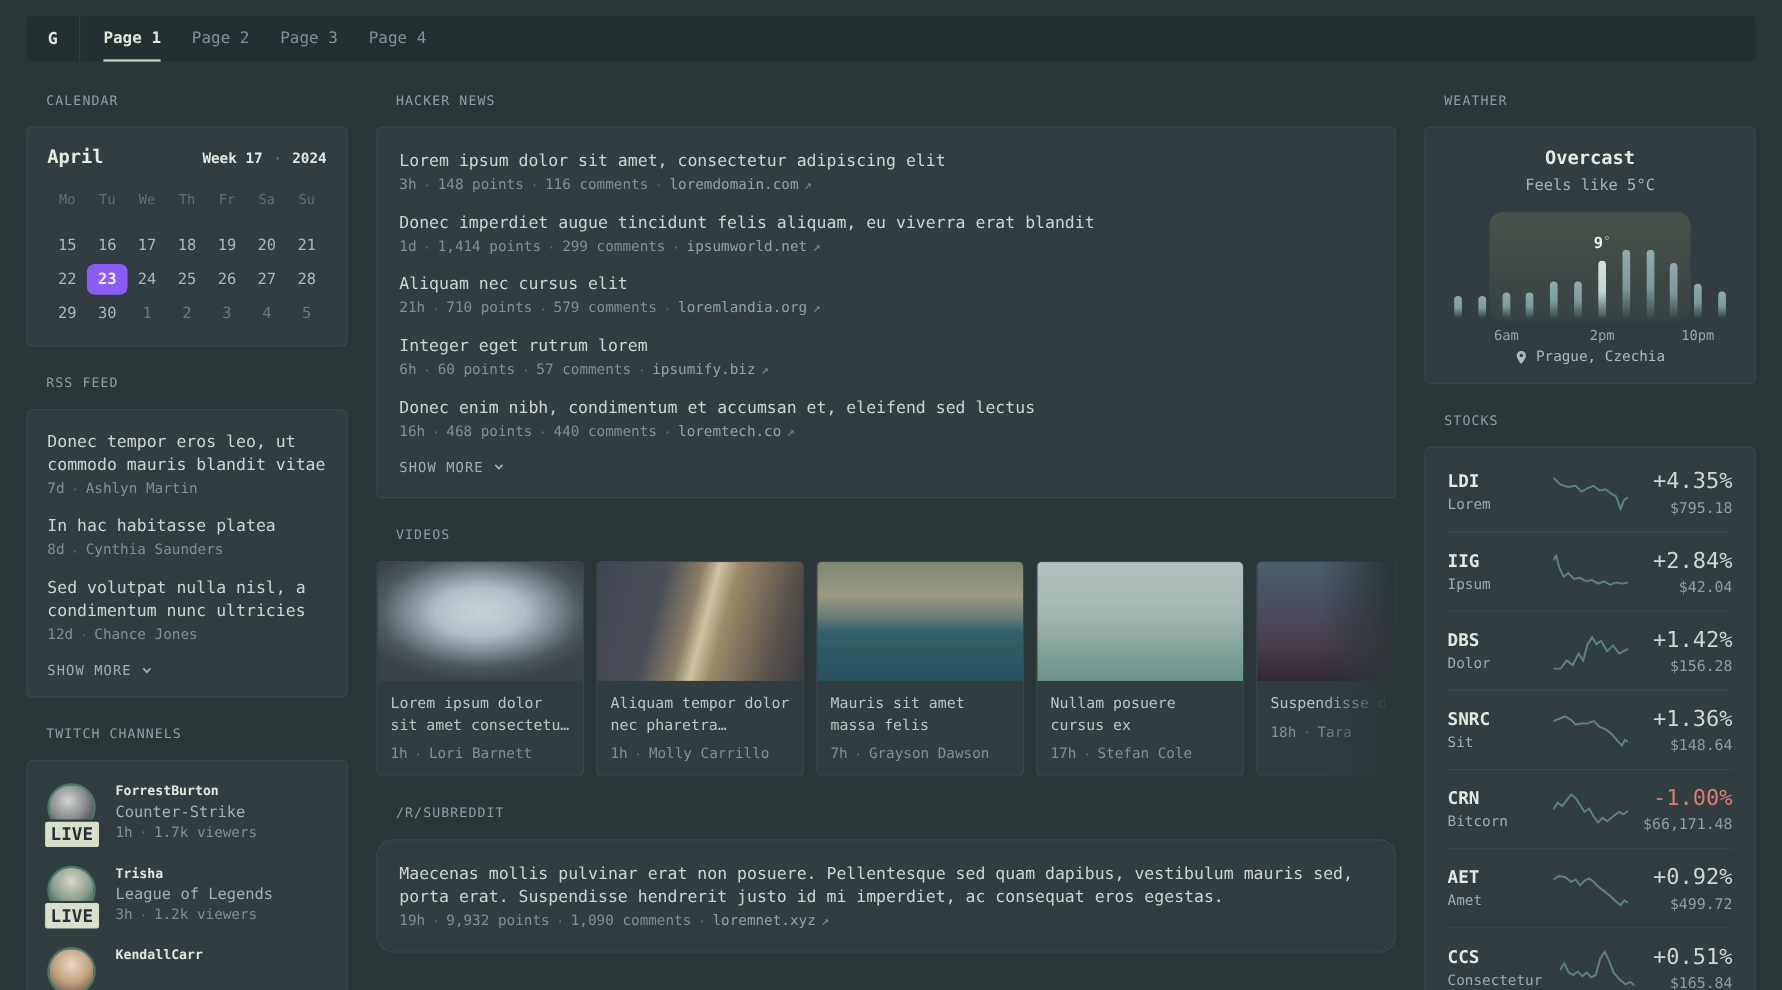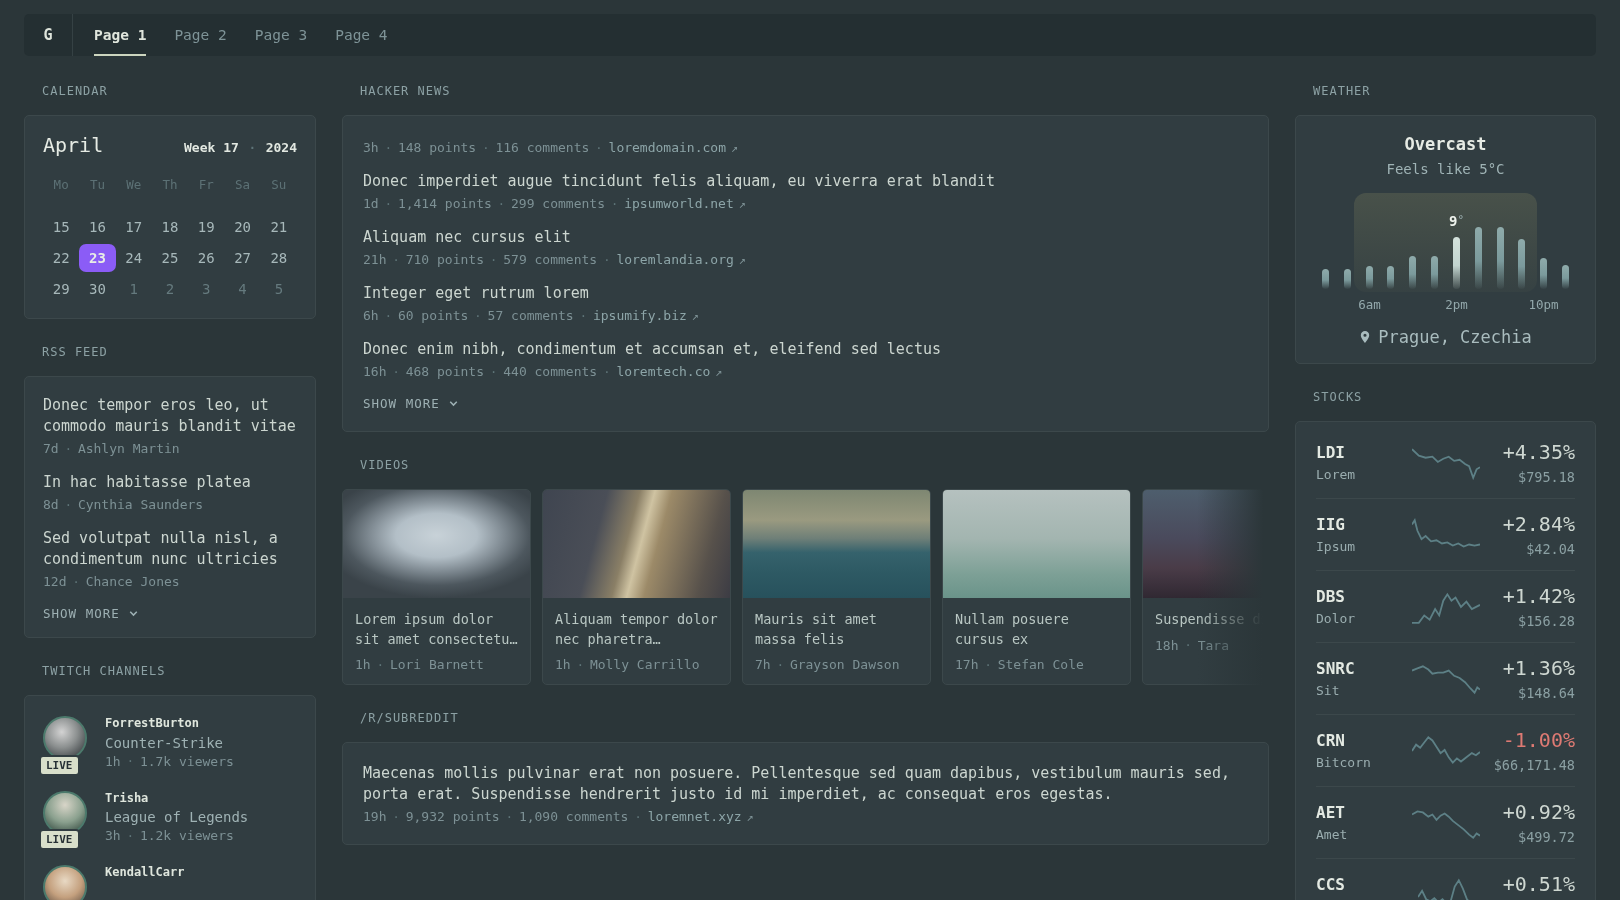--- a/index.html
+++ b/index.html
@@ -26,21 +26,21 @@
     height:2px; background:#ccd5bf; }
   
   .main { display:grid; grid-template-columns:292px 927px 301px; gap:0 26px;
     padding:28px 24px 0; align-items:start; }
   .section { margin-bottom:26px; }
   .section-title { font-size:12px; letter-spacing:1px; color:#8ca1a4; margin:0 0 17px 18px; }
   .card { background:#313d41; border:1px solid #3c484b; border-radius:5px; }
   
   .cal-card { padding:17px 18px 15px; }
   .cal-head { display:flex; justify-content:space-between; align-items:baseline; }
-  .cal-month { font-size:20px; font-weight:normal; color:#e6ebe4; }
+  .cal-month { font-size:17px; font-weight:bold; color:#e6ebe4; }
   .cal-week { font-size:13px; font-weight:bold; color:#e2e8e1; }
   .cal-week .dot { margin:0 2px; }
   .cal-grid { display:grid; grid-template-columns:repeat(7,1fr); row-gap:3px; margin-top:16px; }
   .cal-wd { text-align:center; font-size:12.5px; color:#5c7175; height:24px; line-height:24px; }
   .cal-day { text-align:center; font-size:14px; color:#a7b8ba; height:28px; line-height:28px;
     border-radius:7px; }
   .cal-day.adjacent { color:#657a7e; }
   .cal-day.selected { background:#8b5cf6; color:#e9ede6; font-weight:bold; }
   
   .list-card { padding:18px 18px 16px; }
@@ -57,21 +57,21 @@
   
   .twitch-card { padding:20px 18px; }
   .channel { display:flex; gap:16px; cursor:pointer; }
   .channel + .channel { margin-top:22px; }
   .avatar-wrap { position:relative; width:46px; flex:0 0 46px; }
   .avatar { width:44px; height:44px; border-radius:50%; border:2px solid #4c7a6c; }
   .avatar--forrest { background:radial-gradient(circle at 42% 35%, #d3d3d3 0%, #8b8f8f 45%, #3f4447 85%); }
   .avatar--trisha  { background:radial-gradient(circle at 50% 30%, #d8d5c8 0%, #8aa08e 50%, #3c5247 88%); }
   .avatar--kendall { background:radial-gradient(circle at 50% 35%, #e8d9c4 0%, #c4a07e 50%, #6d5a4a 88%); }
   .live-badge { position:absolute; bottom:-7px; left:-4px; background:#d8dfca; color:#273135;
-    font-size:11px; font-weight:bold; padding:2px 5px; border-radius:4px; border:2px solid #313d41; }
+    font-size:16px; font-weight:bold; padding:2px 5px; border-radius:4px; border:2px solid #313d41; }
   .ch-name { font-size:12px; font-weight:bold; color:#dfe6dd; line-height:1.3; }
   .ch-cat { font-size:14px; color:#9fb2b4; margin-top:3px; }
   .ch-meta { margin-top:3px; }
   
   .videos-wrap { position:relative; overflow:hidden; width:927px; }
   .videos-row { display:flex; gap:11px; }
   .video-card { flex:0 0 189px; background:#313d41; border:1px solid #3c484b; border-radius:5px;
     overflow:hidden; }
   .thumb { height:108px; cursor:pointer; }
   .thumb--towers { background:radial-gradient(ellipse 62% 58% at 50% 42%, #c8d2d8 0%, #b3bfc7 35%, #7f8a92 58%, #4d575e 80%, #3a4349 100%); }
@@ -94,21 +94,21 @@
   .wx-bars { position:absolute; left:0; right:0; bottom:0; height:66px;
     display:flex; justify-content:space-between; align-items:flex-end; }
   .wx-bar { width:7px; border-radius:4px;
     background:linear-gradient(to bottom, #8fabab 0%, #7b9a9c 55%, rgba(123,154,156,0.05) 100%); }
   .wx-bar.hi { background:linear-gradient(to bottom, #d4e2dc 0%, #c2d4cf 55%, rgba(194,212,207,0.08) 100%); }
   .wx-temp-label { position:absolute; transform:translateX(-50%); font-size:14px;
     font-weight:bold; color:#eef2ec; white-space:nowrap; }
   .wx-temp-label .deg { color:#9fb3b5; font-size:11px; font-weight:normal; vertical-align:top; }
   .wx-ticks { position:relative; height:16px; margin:8px 8px 0; font-size:12.5px; color:#93a8ab; }
   .wx-tick { position:absolute; transform:translateX(-50%); }
-  .wx-loc { margin-top:14px; font-size:17px; color:#a9bcbe; display:flex; align-items:center;
+  .wx-loc { margin-top:4px; font-size:13px; color:#a9bcbe; display:flex; align-items:center;
     justify-content:center; gap:7px; }
   
   .stocks-card { padding:5px 20px; }
   .stock-row { display:flex; align-items:center; padding:13px 0; cursor:pointer; }
   .stock-row + .stock-row { border-top:1px solid #3c484b; }
   .stock-left { flex:1 1 auto; min-width:96px; }
   .stock-sym { font-size:16px; font-weight:bold; color:#e3e9e2; line-height:1.25; }
   .stock-name { font-size:13px; color:#9aadaf; margin-top:4px; }
   .stock-spark { flex:0 0 68px; }
   .stock-spark svg { display:block; }
@@ -266,20 +266,21 @@
       </div>
     </div>
   </div>
 
   <div>
     <div class="section">
       <div class="section-title">HACKER NEWS</div>
       <div class="card list-card" style="padding:20px;">
         <div>
             <div class="post">
+              <div class="post-title">Lorem ipsum dolor sit amet, consectetur adipiscing elit</div>
               <div class="meta">
                 <span>3h</span>
                 <span class="dot">·</span>
                 <span>148 points</span>
                 <span class="dot">·</span>
                 <span>116 comments</span>
                 <span class="dot">·</span>
                 <span class="meta-link"><span>loremdomain.com</span><span class="ext-arrow">↗</span></span>
               </div>
             </div>
@@ -400,21 +401,21 @@
                 </div>
               </div>
             </div>
           </div>
         <div class="videos-fade"></div>
       </div>
     </div>
 
     <div class="section">
       <div class="section-title">/R/SUBREDDIT</div>
-      <div class="card list-card" style="padding:20px;">
+      <div class="card list-card" style="padding:20px;border-radius:15px;">
         <div>
             <div class="post">
               <div class="post-title">Maecenas mollis pulvinar erat non posuere. Pellentesque sed quam dapibus, vestibulum mauris sed, porta erat. Suspendisse hendrerit justo id mi imperdiet, ac consequat eros egestas.</div>
               <div class="meta">
                 <span>19h</span>
                 <span class="dot">·</span>
                 <span>9,932 points</span>
                 <span class="dot">·</span>
                 <span>1,090 comments</span>
                 <span class="dot">·</span>

